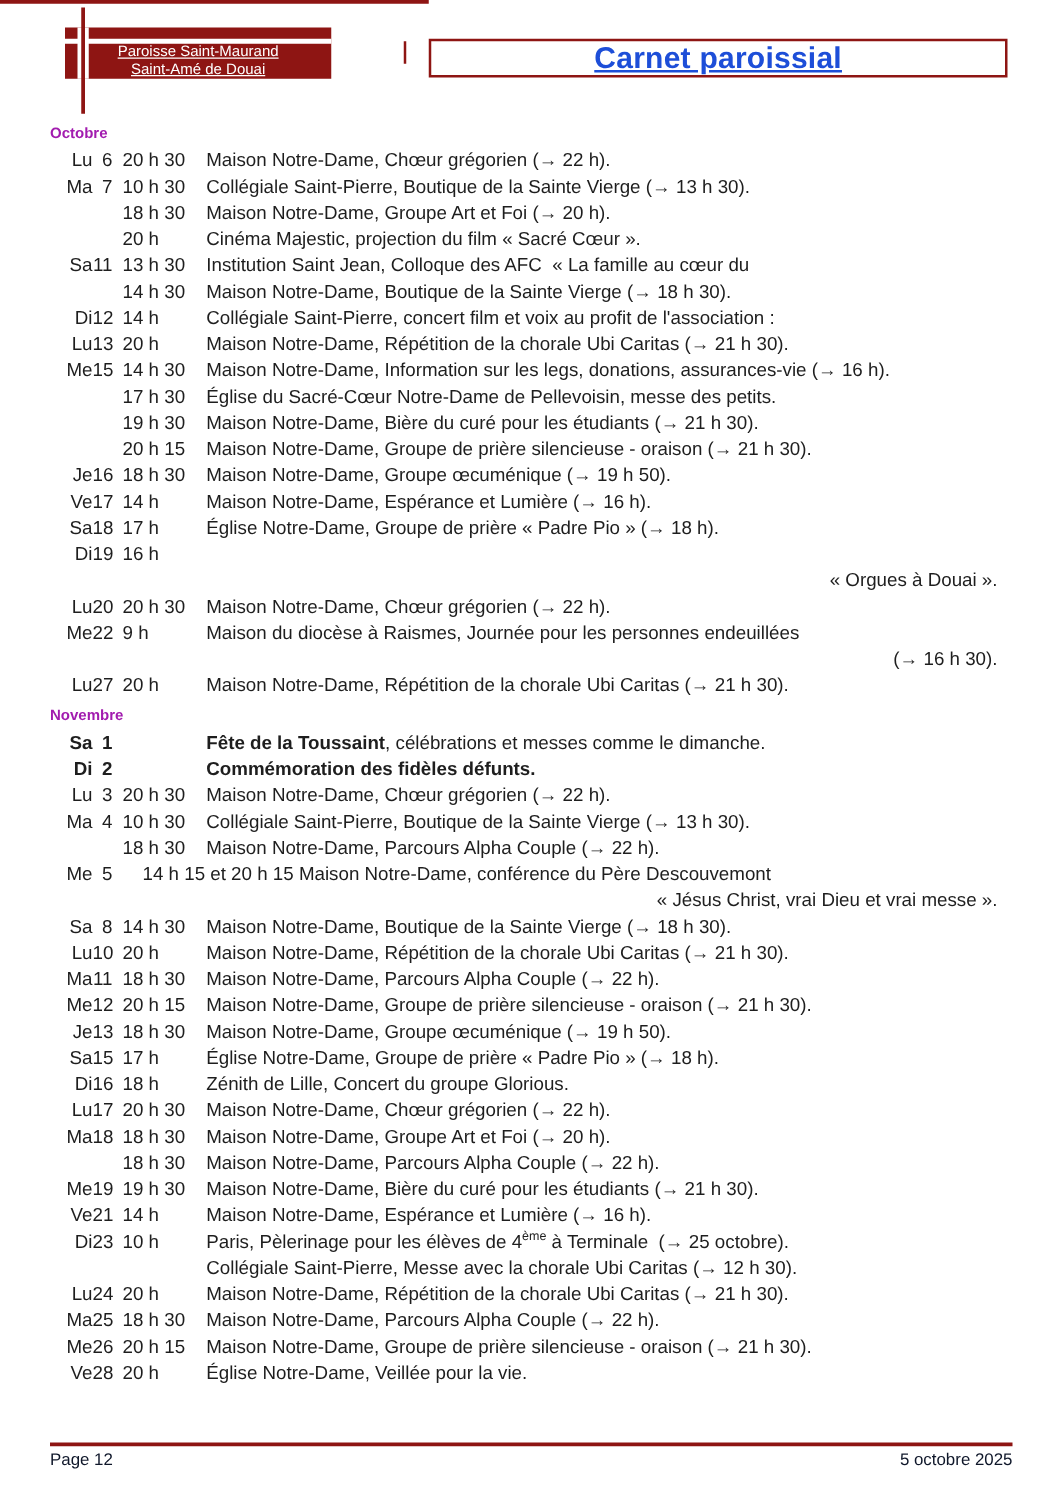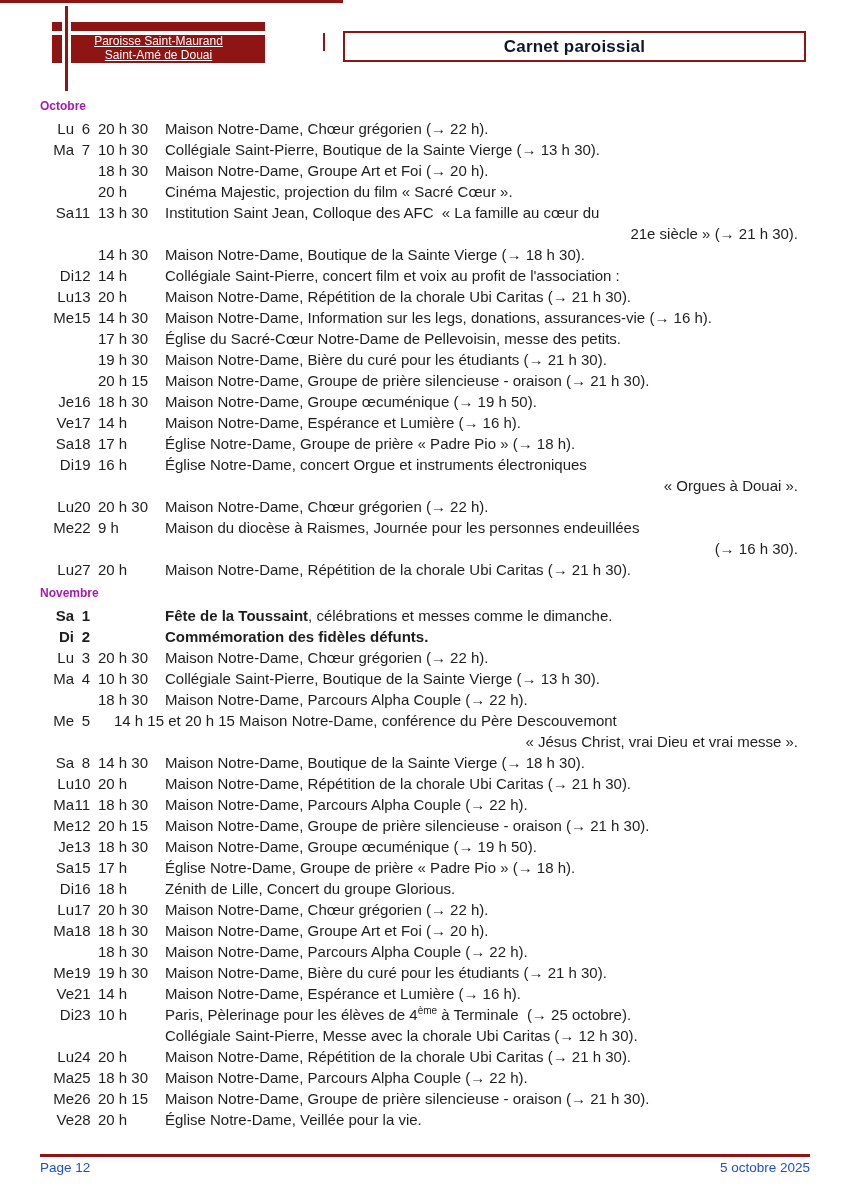--- a/index.html
+++ b/index.html
@@ -42,21 +42,21 @@
   .tick {
     position: absolute; left: 323px; top: 33px; width: 2px; height: 18px;
     background: #8e1513;
   }
   .title-box {
     position: absolute; left: 343px; top: 31px; width: 463px; height: 31px;
     border: 2px solid #8e1513; box-sizing: border-box; background: #ffffff;
     display: flex; align-items: center; justify-content: center;
   }
   .title-box .title {
-    color: #0f172a; font-size: 17px; font-weight: bold; letter-spacing: 0.2px;
+    color: #1d4ed8; font-size: 24px; font-weight: bold; letter-spacing: 0.2px; text-decoration: underline;
   }
 
   
   .content {
     position: absolute; left: 40px; top: 95px; width: 770px;
   }
   .section-heading {
     font-size: 12px; font-weight: bold; color: #a21caf;
     line-height: 22px; margin: 0 0 1px 0;
   }
@@ -78,21 +78,21 @@
   sup { font-size: 10px; line-height: 0; }
 
   
   .footer-rule {
     position: absolute; left: 40px; top: 1154px; width: 770px; height: 3px;
     background: #8e1513;
   }
   .footer-text {
     position: absolute; left: 40px; top: 1159px; width: 770px;
     display: flex; justify-content: space-between;
-    color: #1d4ed8; font-size: 13.5px; line-height: 18px;
+    color: #0f172a; font-size: 13.5px; line-height: 18px;
   }
 </style>
 </head>
 <body>
 
 <div class="page">
 
   <div class="hline"></div>
   <div class="parish-box">
     <div class="stripe-h"></div>
@@ -133,21 +133,20 @@
         <span class="c-date"></span>
         <span class="c-time">20 h</span>
         <span class="c-text">Cinéma Majestic, projection du film « Sacré Cœur ».</span>
       </div>
       <div class="row">
         <span class="c-day">Sa</span>
         <span class="c-date">11</span>
         <span class="c-time">13 h 30</span>
         <span class="c-text">Institution Saint Jean, Colloque des AFC&nbsp; « La famille au cœur du</span>
       </div>
-      <div class="row-right">21e siècle » (→ 21 h 30).</div>
       <div class="row">
         <span class="c-day"></span>
         <span class="c-date"></span>
         <span class="c-time">14 h 30</span>
         <span class="c-text">Maison Notre-Dame, Boutique de la Sainte Vierge (→ 18 h 30).</span>
       </div>
       <div class="row">
         <span class="c-day">Di</span>
         <span class="c-date">12</span>
         <span class="c-time">14 h</span>
@@ -198,21 +197,20 @@
       <div class="row">
         <span class="c-day">Sa</span>
         <span class="c-date">18</span>
         <span class="c-time">17 h</span>
         <span class="c-text">Église Notre-Dame, Groupe de prière « Padre Pio » (→ 18 h).</span>
       </div>
       <div class="row">
         <span class="c-day">Di</span>
         <span class="c-date">19</span>
         <span class="c-time">16 h</span>
-        <span class="c-text">Église Notre-Dame, concert Orgue et instruments électroniques</span>
       </div>
       <div class="row-right">« Orgues à Douai ».</div>
       <div class="row">
         <span class="c-day">Lu</span>
         <span class="c-date">20</span>
         <span class="c-time">20 h 30</span>
         <span class="c-text">Maison Notre-Dame, Chœur grégorien (→ 22 h).</span>
       </div>
       <div class="row">
         <span class="c-day">Me</span>

